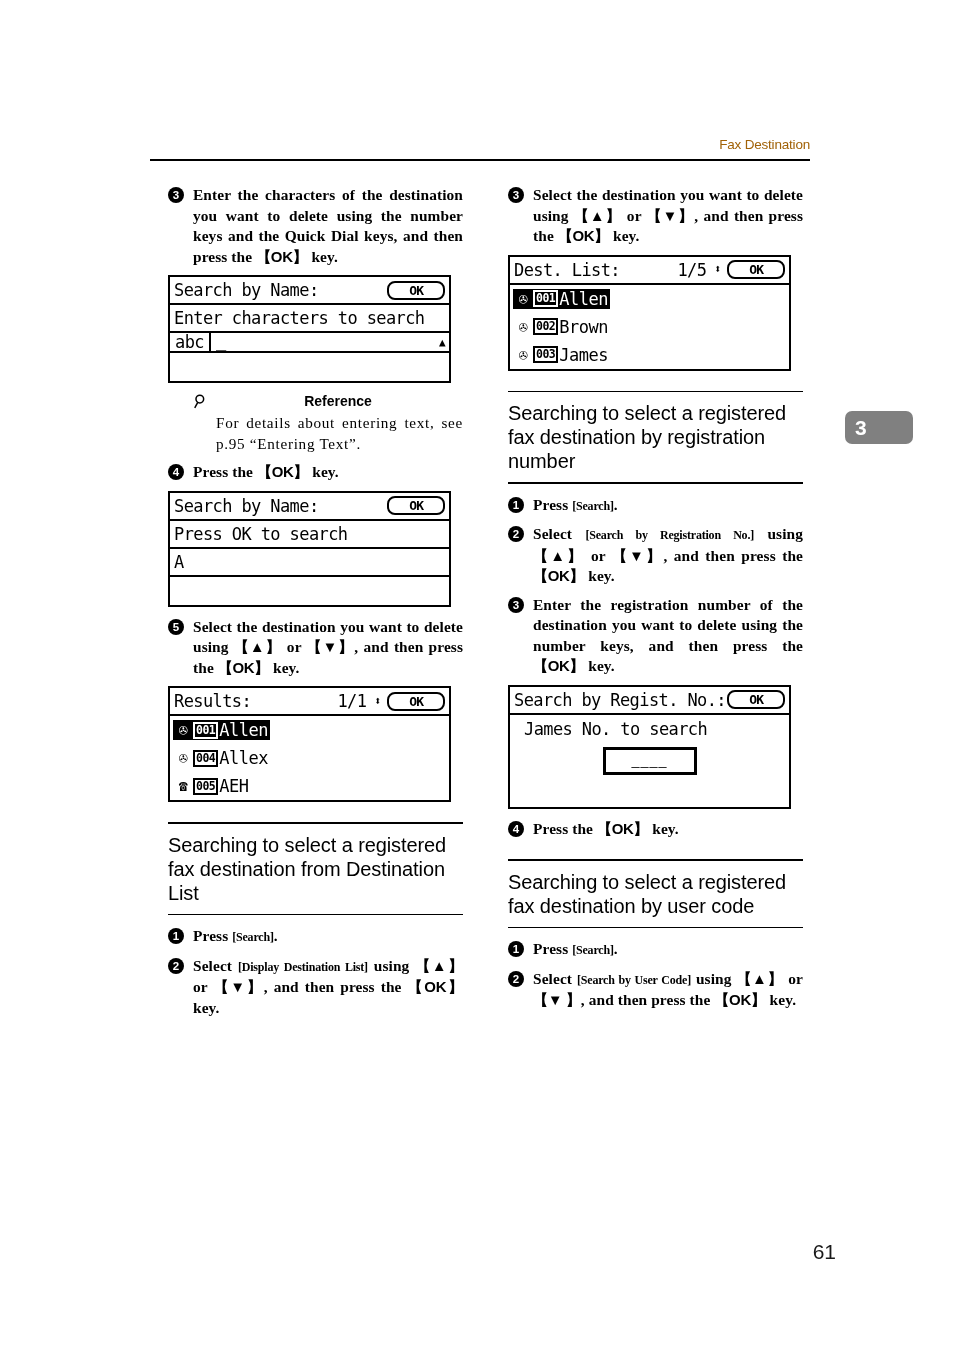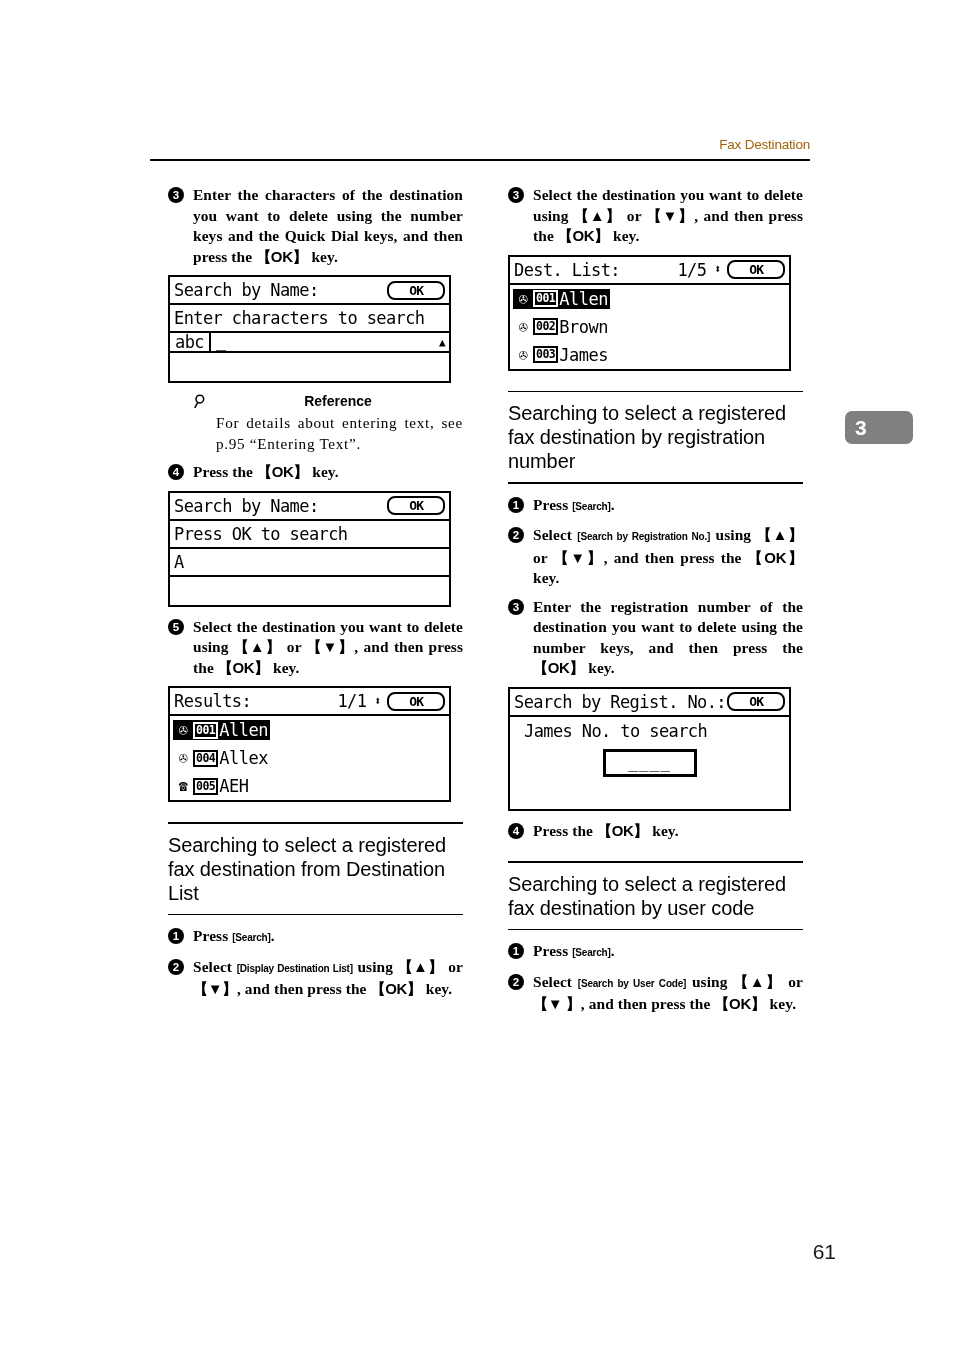--- a/index.html
+++ b/index.html
@@ -110,23 +110,23 @@
 
   
   .key {
     font-family: "Liberation Sans", sans-serif;
     font-weight: bold;
     font-size: 15px;
     letter-spacing: -0.3px;
     white-space: nowrap;
   }
   .sqb {
-    font-family: Liberation Sans, sans-serif;
-    font-weight: bold;
-    font-size: 10px;
+    font-family: Liberation Serif, serif;
+    font-weight: bold;
+    font-size: 12px;
     letter-spacing: -0.2px;
   }
 
   
   .reference {
     margin: 10px 0 8px 26px;
   }
   .reference .ref-title {
     font-family: "Liberation Sans", sans-serif;
     font-size: 14px;
@@ -304,20 +304,21 @@
     align-items: center;
     padding-left: 14px;
     font-size: 17px;
     letter-spacing: -0.6px;
   }
   .numentry-wrap {
     height: 36px;
     display: flex;
     align-items: center;
     justify-content: center;
+    font-family: Liberation Serif, serif;
   }
   .numentry {
     border: 3px solid #000;
     width: 94px;
     height: 28px;
     display: flex;
     align-items: flex-end;
     justify-content: center;
     padding-bottom: 2px;
     box-sizing: border-box;

